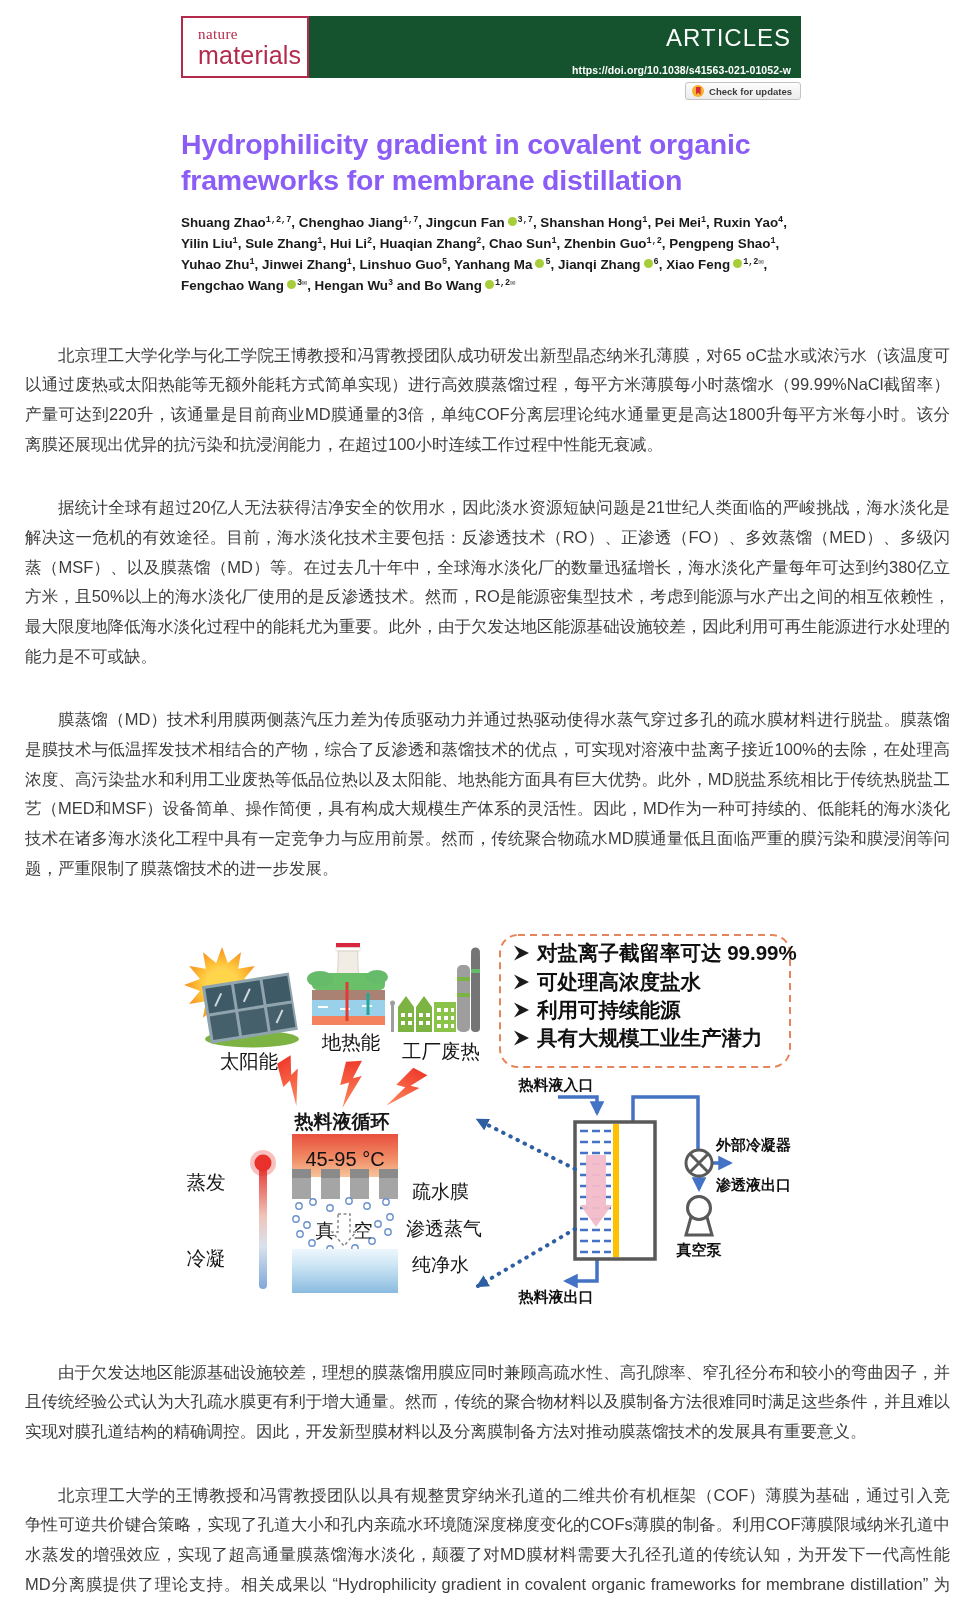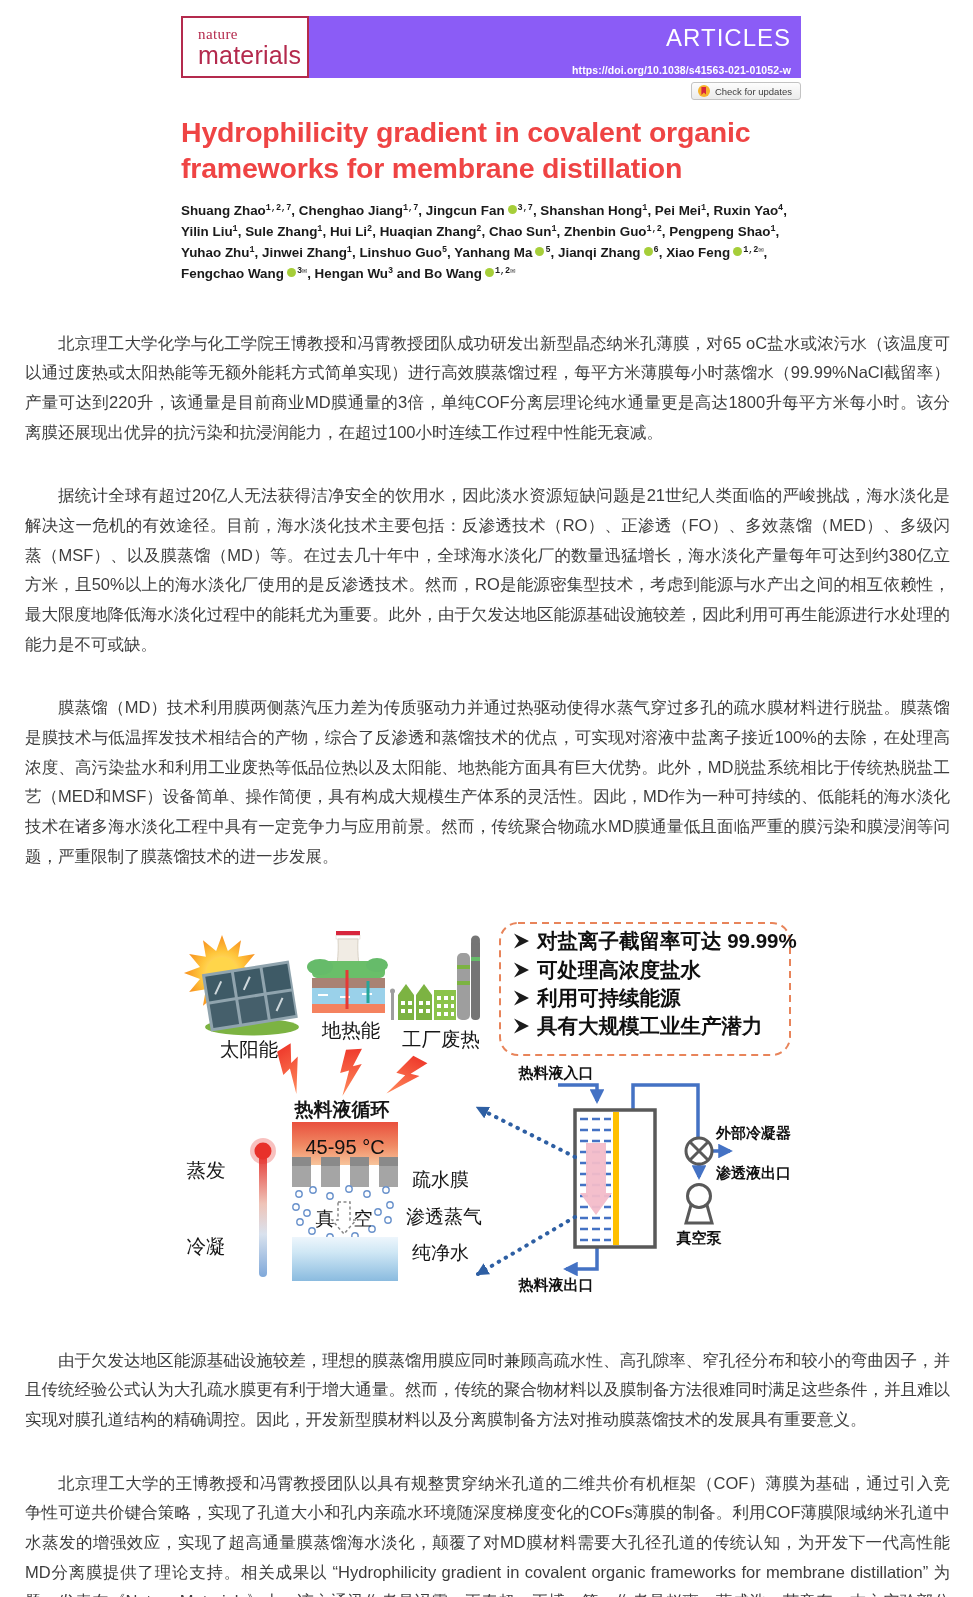--- a/index.html
+++ b/index.html
@@ -4,30 +4,30 @@
 <style>
   html,body{margin:0;padding:0;background:#ffffff;}
   body{width:973px;font-family:"Liberation Sans","DejaVu Sans",sans-serif;color:#222;}
 
   
   .header-wrap{width:620px;margin:16px 0 0 181px;}
   .masthead{display:flex;height:62px;}
   .logo-box{width:128px;box-sizing:border-box;border:2px solid #b42a4d;background:#fff;padding:9px 0 0 15px;}
   .logo-nature{font-family:"Liberation Serif","DejaVu Serif",serif;font-size:15px;line-height:1;color:#b42a4d;letter-spacing:.4px;}
   .logo-materials{font-family:Liberation Sans, sans-serif;font-size:25px;line-height:1.05;color:#b42a4d;letter-spacing:.2px;}
-  .banner{flex:1;background:#8b5cf6;color:#fff;text-align:right;box-sizing:border-box;padding:8px 10px 0 0;}
+  .banner{flex:1;background:#14532d;color:#fff;text-align:right;box-sizing:border-box;padding:8px 10px 0 0;}
   .banner-articles{font-size:24px;line-height:1.15;letter-spacing:1px;font-weight:400;}
   .banner-doi{font-size:10.5px;font-weight:700;margin-top:12px;letter-spacing:.1px;}
   .badge-row{text-align:right;margin-top:4px;}
-  .badge{display:inline-flex;align-items:center;gap:5px;border:1px solid #c3c3c3;border-radius:3px;background:linear-gradient(#fdfdfd,#ebebeb);padding:2px 8px 2px 6px;font-size:9.5px;color:#3c3c3c;cursor:pointer;}
+  .badge{display:inline-flex;align-items:center;gap:5px;border:1px solid #c3c3c3;border-radius:3px;background:linear-gradient(#fdfdfd,#ebebeb);padding:2px 8px 2px 6px;font-size:9.5px;color:#3c3c3c;cursor:pointer;font-weight:bold;}
   .cfu-icon{display:inline-block;width:12px;height:12px;border-radius:50%;background:#f7b32b;position:relative;}
   .cfu-book{position:absolute;left:3.5px;top:2px;width:5px;height:8px;background:#d7263d;clip-path:polygon(0 0,100% 0,100% 100%,50% 68%,0 100%);}
 
   
-  .title{width:600px;margin:14px 0 0 181px;font-size:28.5px;font-weight:700;line-height:1.26;color:#ef4444;letter-spacing:-.2px;}
+  .title{width:600px;margin:26px 0 0 181px;font-size:28.5px;font-weight:700;line-height:1.26;color:#8b5cf6;letter-spacing:-.2px;}
   .authors{width:620px;margin:13px 0 0 181px;font-size:13.4px;font-weight:700;line-height:1.58;color:#1a1a1a;}
   .authors sup{font-size:8.5px;font-weight:700;font-family:Liberation Mono, monospace;}
   .orcid-icon{display:inline-block;width:9px;height:9px;border-radius:50%;background:#a6ce39;margin:0 1px 0 3px;vertical-align:1px;}
 
   
   .para{margin:34px 23px 0 25px;font-size:16.5px;line-height:1.8;text-align:justify;text-indent:2em;color:#3d3d3d;}
   .para.first{margin-top:44px;}
   .para.after-fig{margin-top:46px;}
 
   

